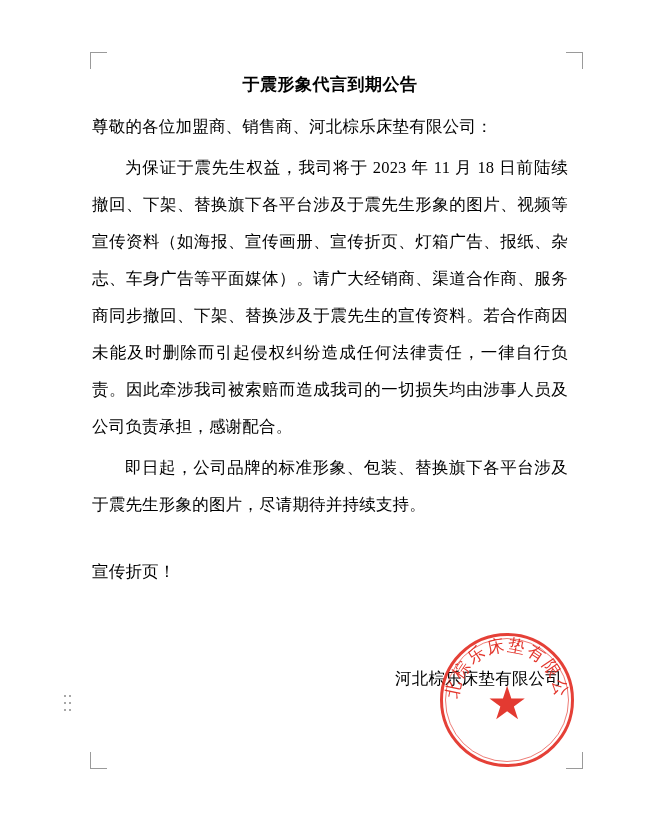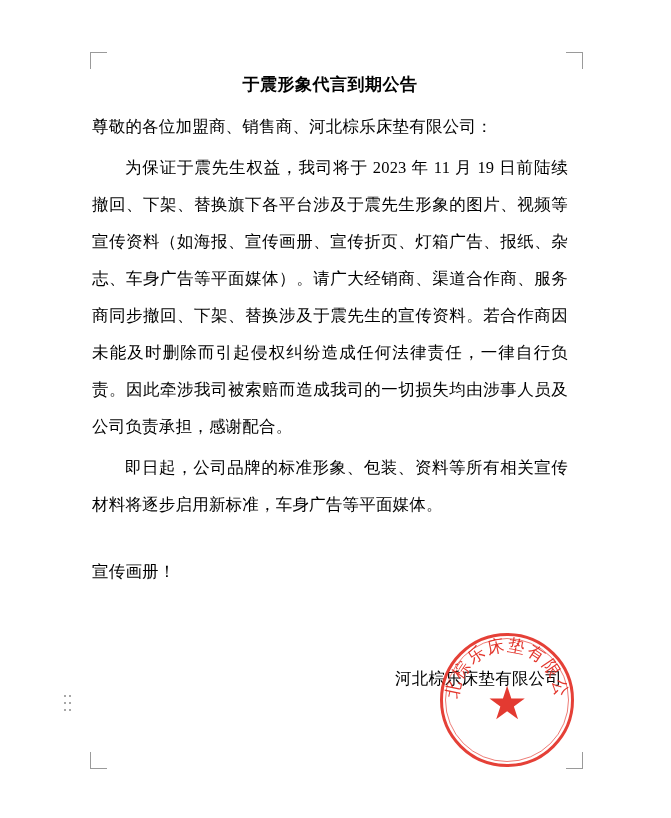--- a/index.html
+++ b/index.html
@@ -175,27 +175,27 @@
       <i></i>
       <i></i>
   </div>
 
   <div class="content">
     <h1 class="doc-title">于震形象代言到期公告</h1>
 
     <p class="para salutation">尊敬的各位加盟商、销售商、河北棕乐床垫有限公司：</p>
 
 
-    <p class="para indent">为保证于震先生权益，我司将于 2023 年 11 月 19 日前陆续撤回、下架、替换旗下各平台涉及于震先生形象的图片、视频等宣传资料（如海报、宣传画册、宣传折页、灯箱广告、报纸、杂志、车身广告等平面媒体）。请广大经销商、渠道合作商、服务商同步撤回、下架、替换涉及于震先生的宣传资料。若合作商因未能及时删除而引起侵权纠纷造成任何法律责任，一律自行负责。因此牵涉我司被索赔而造成我司的一切损失均由涉事人员及公司负责承担，感谢配合。</p>
-
-    <p class="para indent">即日起，公司品牌的标准形象、包装、资料等所有相关宣传材料将逐步启用新标准，车身广告等平面媒体。</p>
+    <p class="para indent">为保证于震先生权益，我司将于 2023 年 11 月 18 日前陆续撤回、下架、替换旗下各平台涉及于震先生形象的图片、视频等宣传资料（如海报、宣传画册、宣传折页、灯箱广告、报纸、杂志、车身广告等平面媒体）。请广大经销商、渠道合作商、服务商同步撤回、下架、替换涉及于震先生的宣传资料。若合作商因未能及时删除而引起侵权纠纷造成任何法律责任，一律自行负责。因此牵涉我司被索赔而造成我司的一切损失均由涉事人员及公司负责承担，感谢配合。</p>
+
+    <p class="para indent">即日起，公司品牌的标准形象、包装、替换旗下各平台涉及于震先生形象的图片，尽请期待并持续支持。</p>
 
     <div class="spacer-md"></div>
 
-    <p class="para salutation">宣传画册！</p>
+    <p class="para salutation">宣传折页！</p>
   </div>
 
   <div class="sign-block">
     <span class="line">河北棕乐床垫有限公司</span>
   </div>
 
   <div class="seal">
     <div class="ring"></div>
     <div class="ring2"></div>
     <div class="arc-text">

